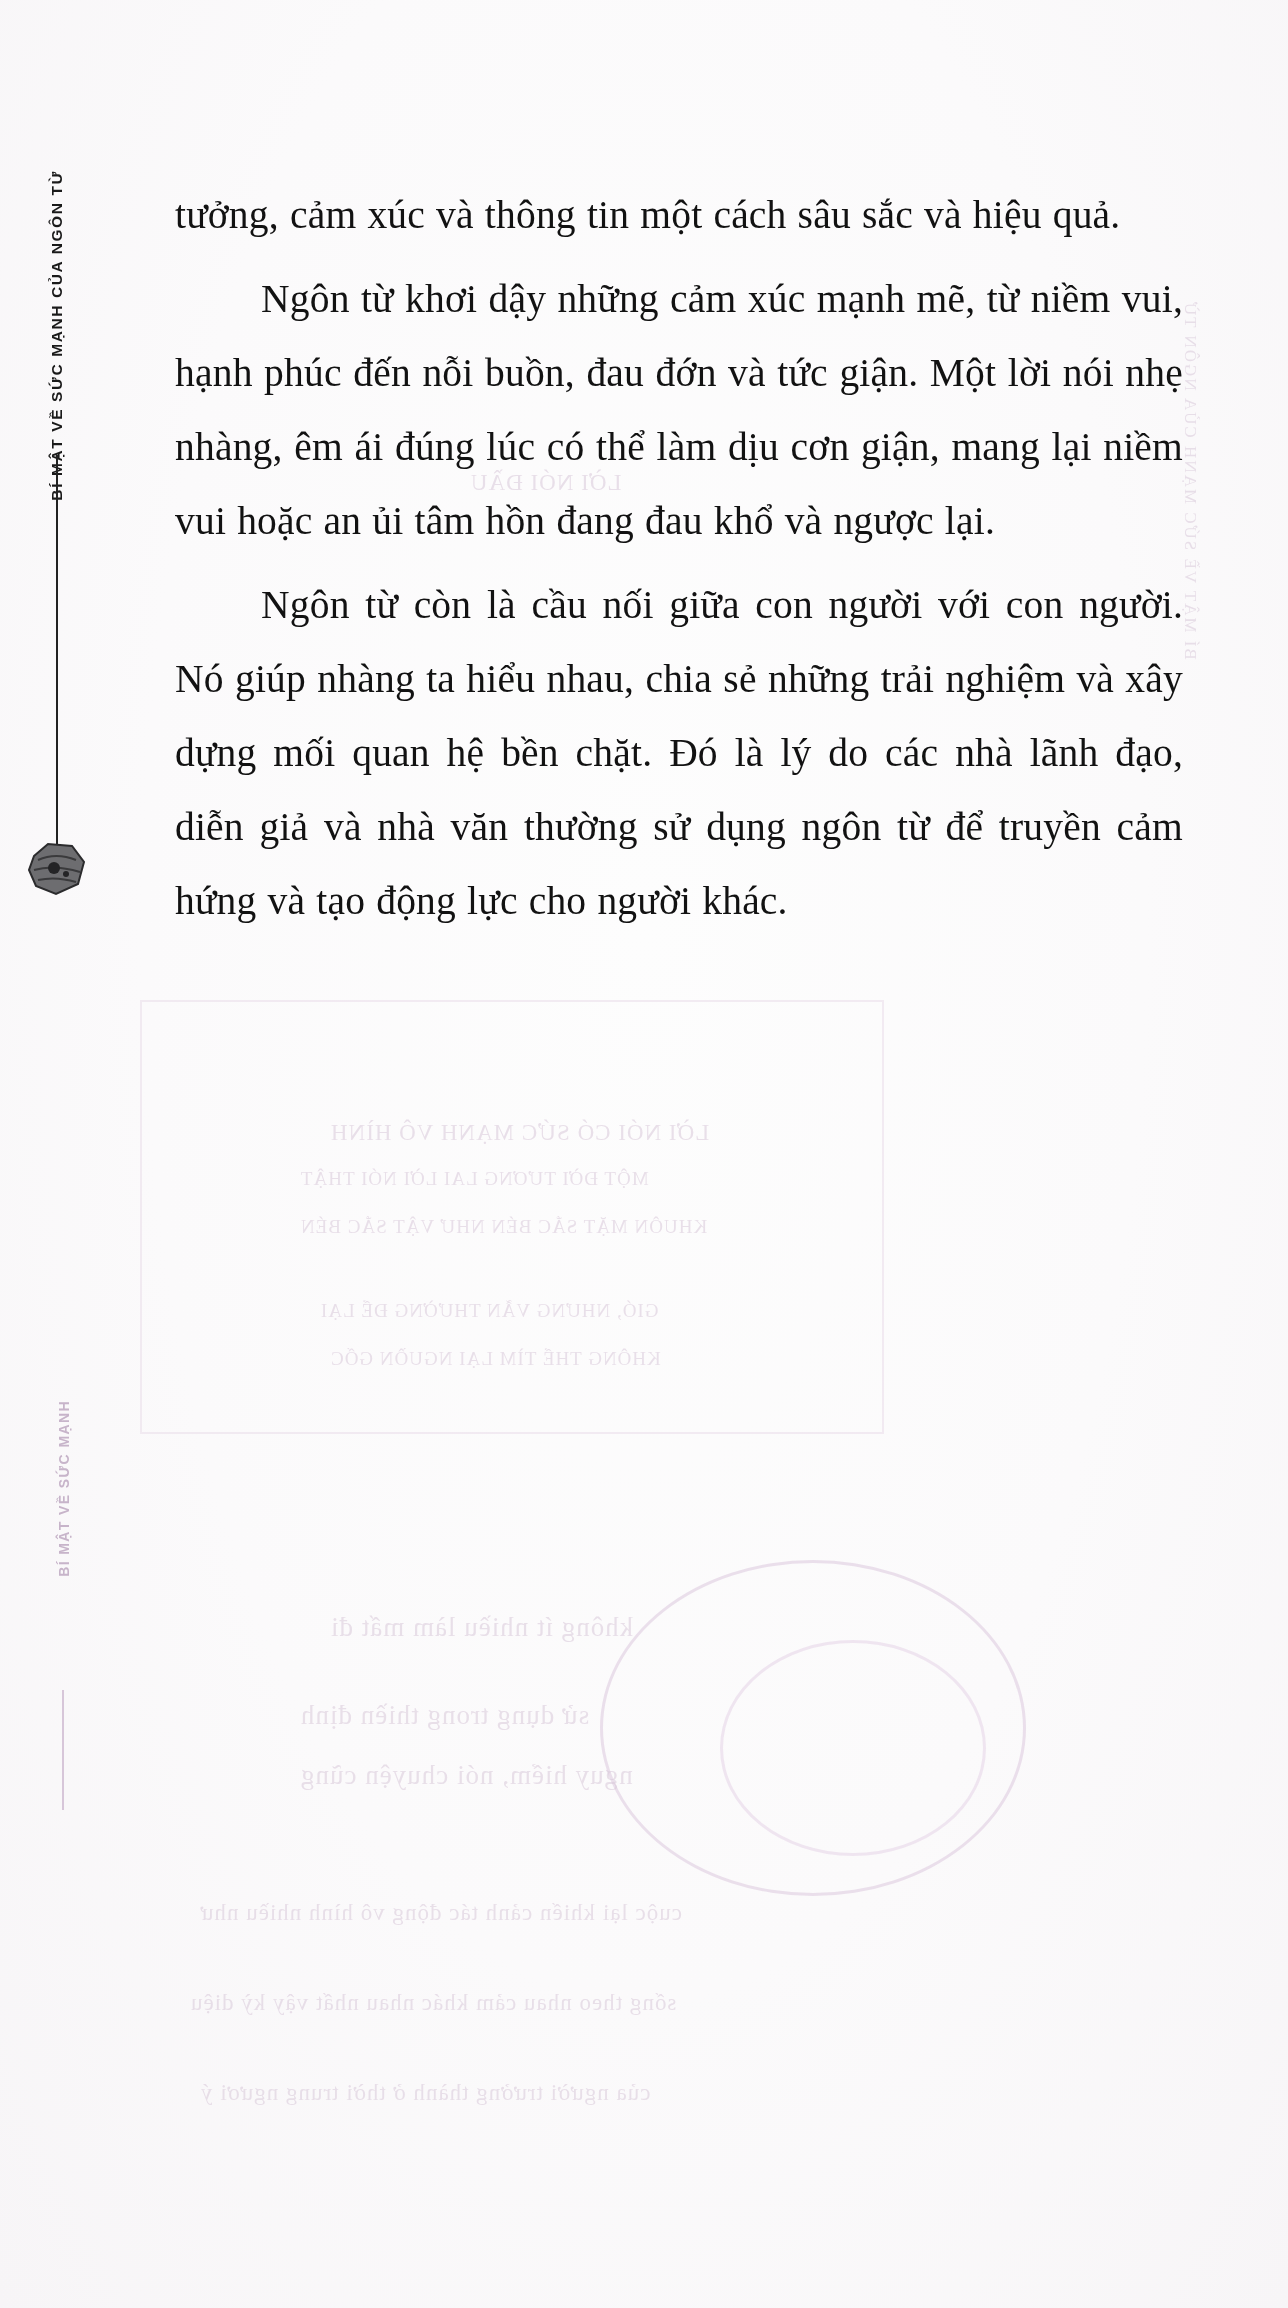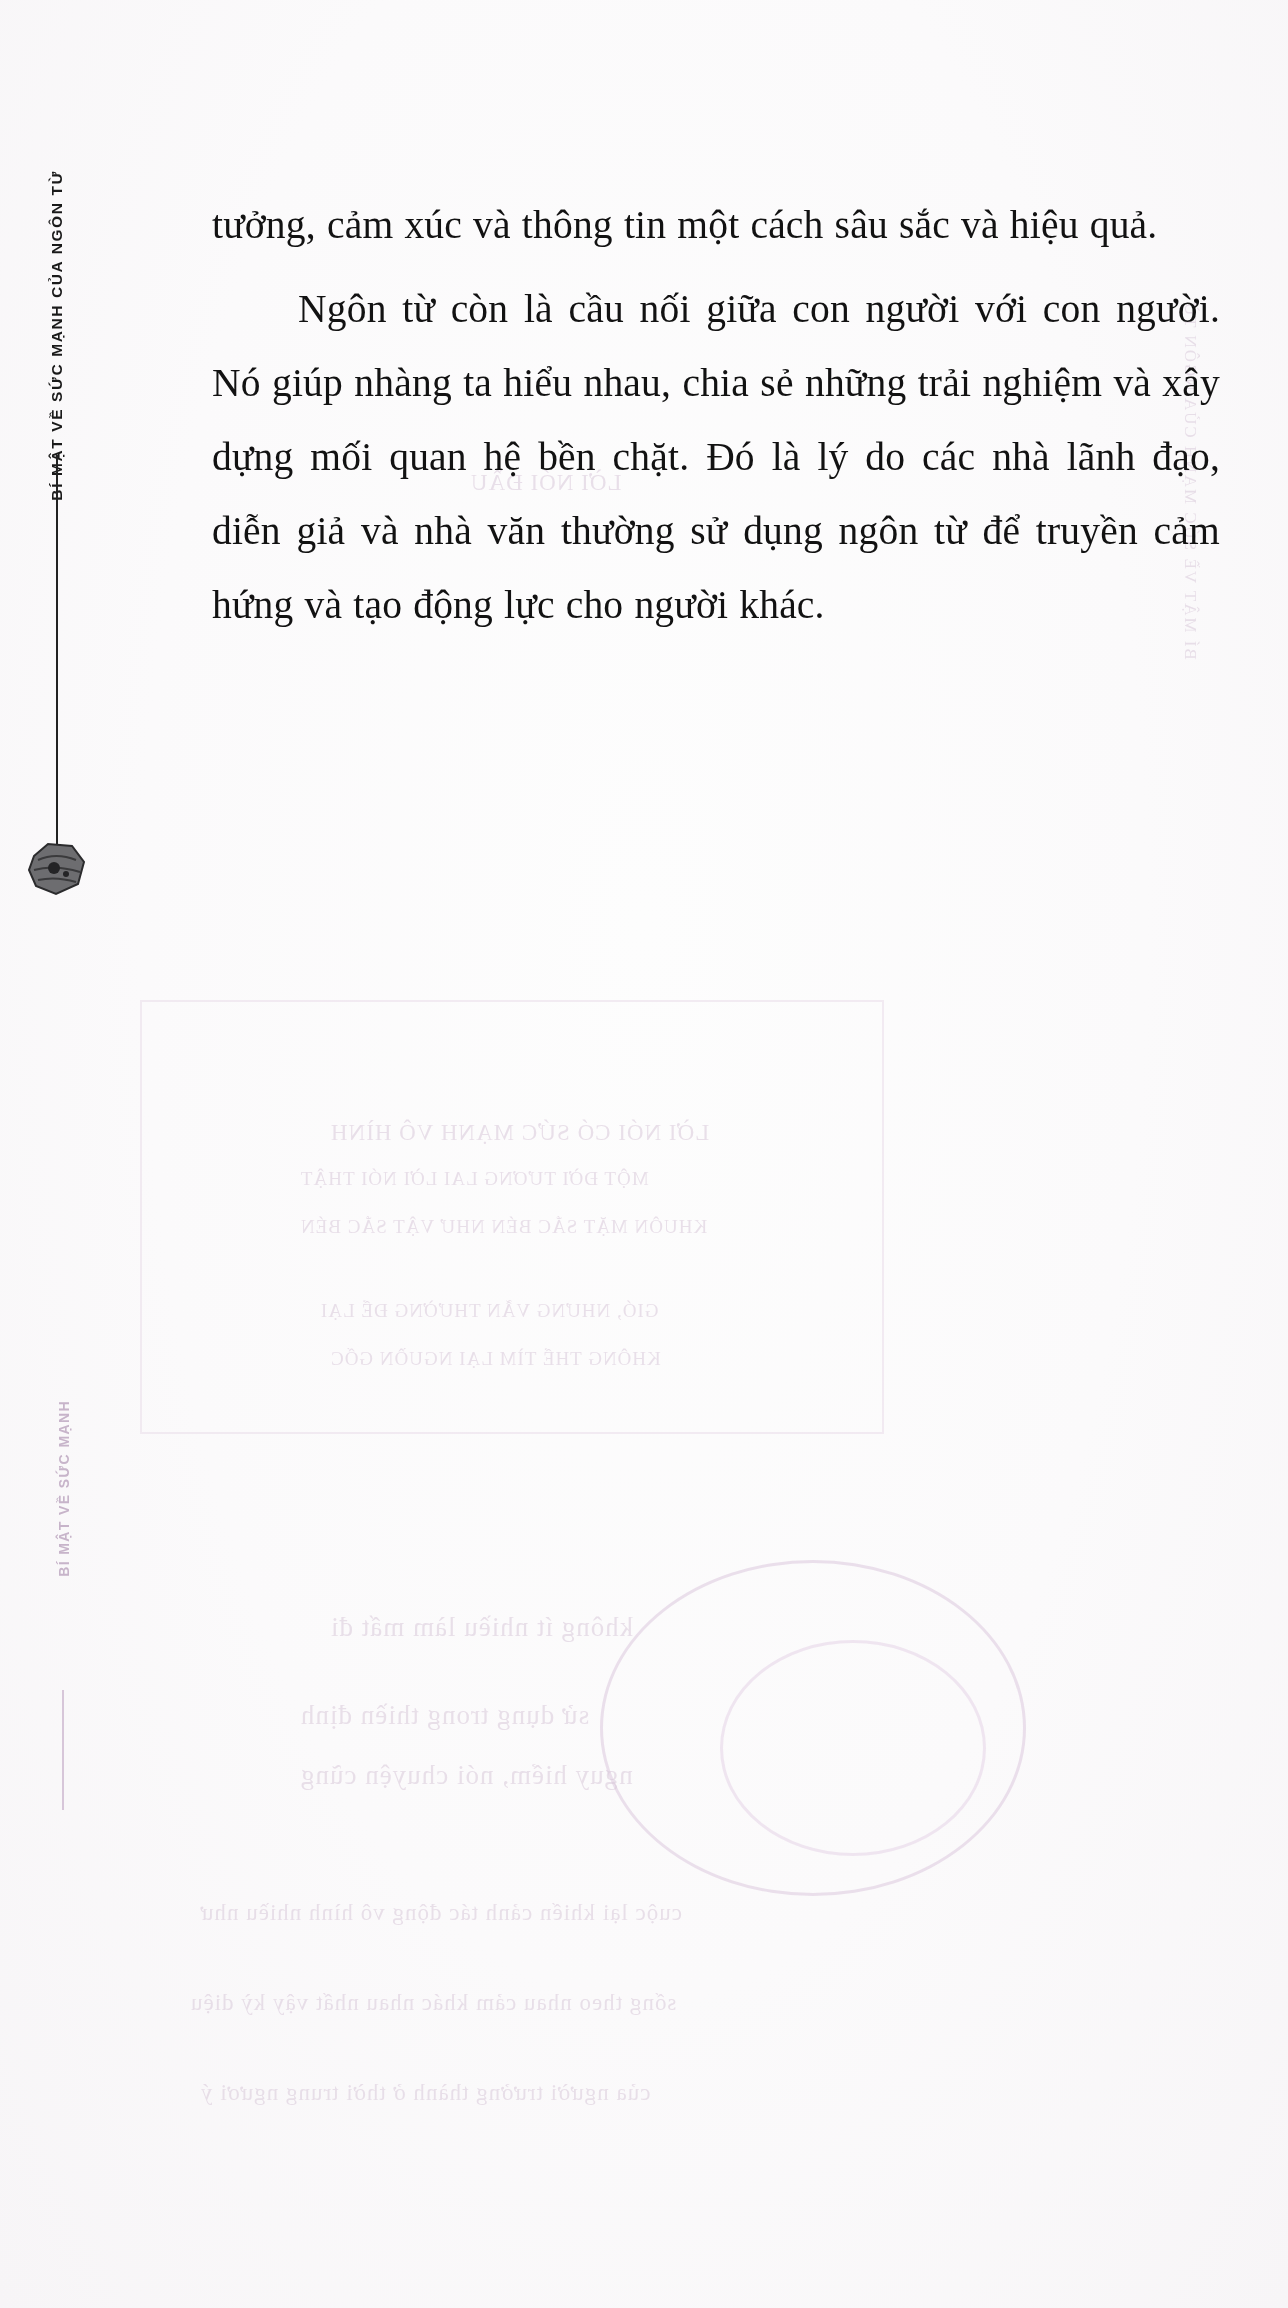--- a/index.html
+++ b/index.html
@@ -119,23 +119,22 @@
     top: 1690px;
     width: 2px;
     height: 120px;
     background: #d7c6d9;
   }
 
   
   .text-column {
     position: absolute;
     left: 175px;
-    top: 188px;
+    top: 178px;
     width: 1008px;
-    margin-left: 37px;
   }
   .para {
     margin: 0 0 10px 0;
     font-size: 39.5px;
     line-height: 74px;
     color: #121212;
     text-align: justify;
     text-justify: inter-word;
     letter-spacing: 0.2px;
     word-spacing: 1px;
@@ -183,16 +182,17 @@
     <circle cx="40" cy="34" r="3" fill="#242426"></circle>
   </svg>
 
   <div class="running-head-2">
     <div class="t">BÍ MẬT VỀ SỨC MẠNH</div>
   </div>
   <div class="rule-vert-2"></div>
 
   <div class="text-column">
     <p class="para">tưởng, cảm xúc và thông tin một cách sâu sắc và hiệu quả.</p>
+    <p class="para indent">Ngôn từ khơi dậy những cảm xúc mạnh mẽ, từ niềm vui, hạnh phúc đến nỗi buồn, đau đớn và tức giận. Một lời nói nhẹ nhàng, êm ái đúng lúc có thể làm dịu cơn giận, mang lại niềm vui hoặc an ủi tâm hồn đang đau khổ và ngược lại.</p>
     <p class="para indent">Ngôn từ còn là cầu nối giữa con người với con người. Nó giúp nhàng ta hiểu nhau, chia sẻ những trải nghiệm và xây dựng mối quan hệ bền chặt. Đó là lý do các nhà lãnh đạo, diễn giả và nhà văn thường sử dụng ngôn từ để truyền cảm hứng và tạo động lực cho người khác.</p>
   </div>
 
 </div>
 
 </body></html>

